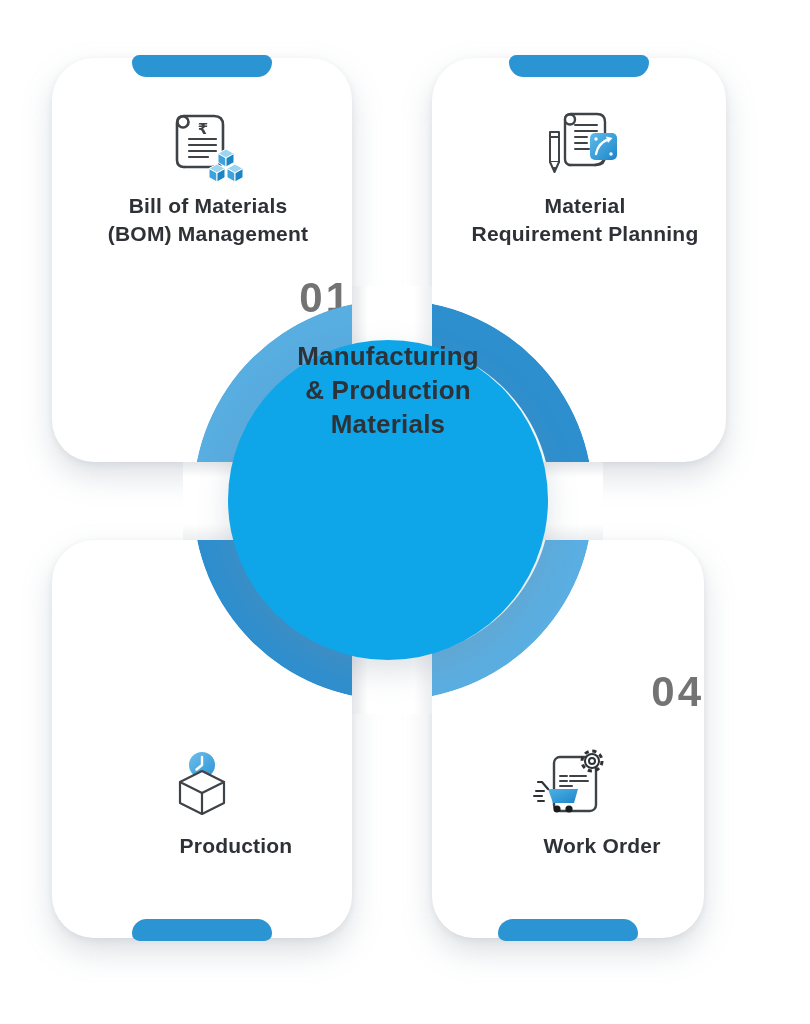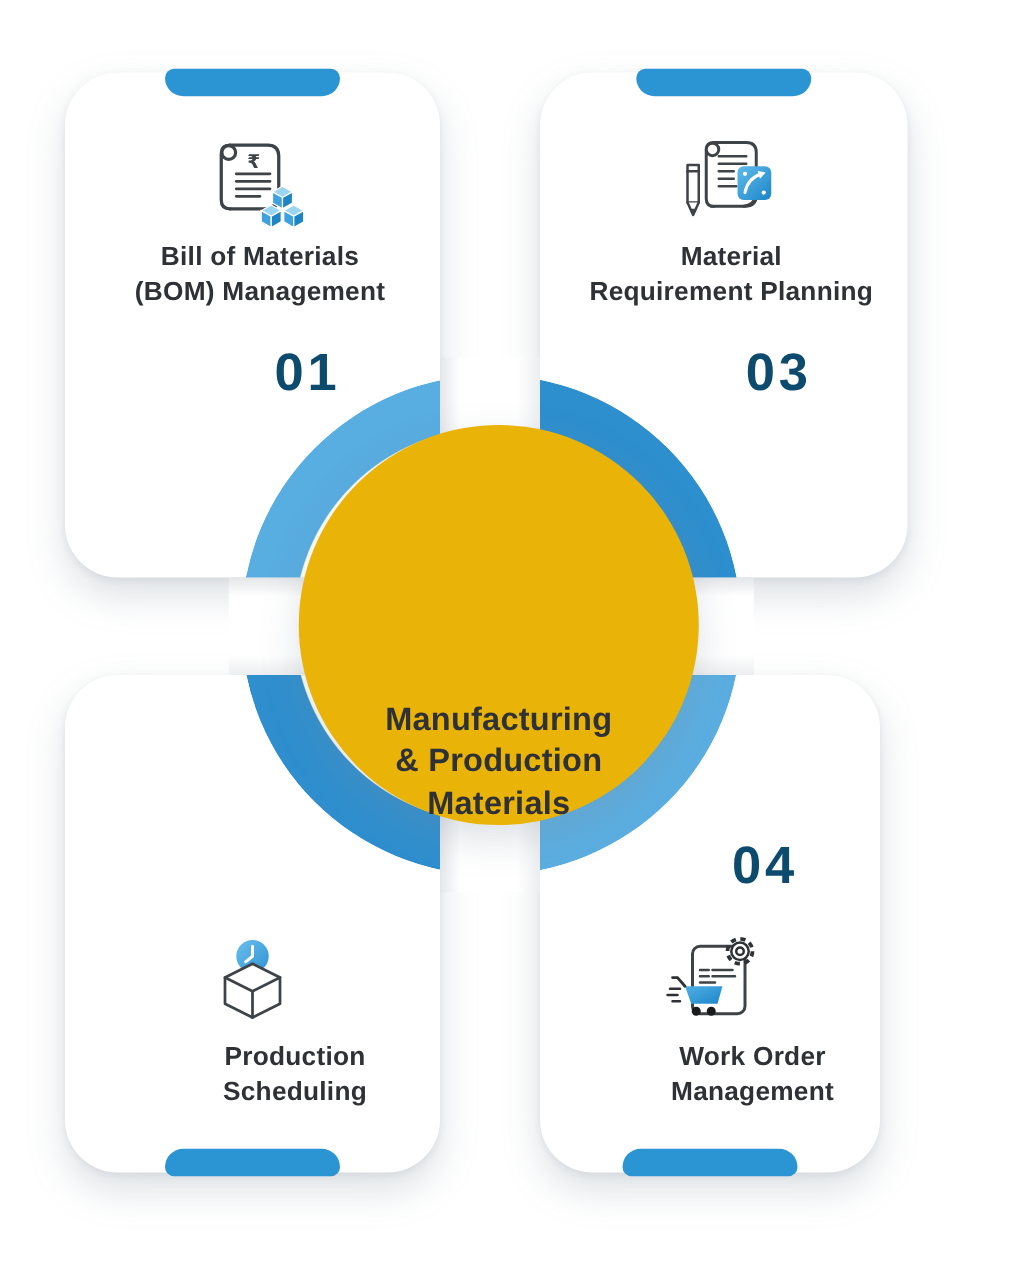--- a/index.html
+++ b/index.html
@@ -34,22 +34,22 @@
   .card-title{
     position:absolute;width:100%;text-align:center;
     font-size:21px;font-weight:bold;color:#2E3136;line-height:1.32;
     letter-spacing:0.2px;
   }
   .card-tl .card-title,.card-tr .card-title{top:134px;}
   .card-bl .card-title,.card-br .card-title{top:292px;margin-left:28px;}
   .card-title span{display:block;padding-left:12px;}
 
   .card-number{
-    position:absolute;width:100%;text-align:center;
-    font-size:42px;font-weight:bold;color:#0c4a6e;letter-spacing:3px;padding-left:44px;
+    position:absolute;width:100%;text-align:right;
+    font-size:42px;font-weight:bold;color:#737373;letter-spacing:3px;
   }
   .card-tl .card-number,.card-tr .card-number{top:216px;}
   .card-bl .card-number,.card-br .card-number{top:128px;}
 
   
   .ring{
     position:absolute;left:193px;top:300px;width:400px;height:400px;border-radius:50%;
     background:conic-gradient(from 0deg,
       #2E8FCE 0deg 90deg,      
       #5BAEE1 90deg 180deg,    
@@ -63,23 +63,23 @@
     position:absolute;left:352px;top:286px;width:80px;height:428px;
     background-color:#fff;
     background-image:linear-gradient(90deg,rgba(100,112,128,0.18) 0,rgba(100,112,128,0) 16px,rgba(100,112,128,0) 62px,rgba(100,112,128,0.12) 80px);
   }
   .strip-h{
     position:absolute;left:183px;top:462px;width:420px;height:78px;
     background-color:#fff;
     background-image:linear-gradient(180deg,rgba(100,112,128,0.18) 0,rgba(100,112,128,0) 15px,rgba(100,112,128,0) 62px,rgba(100,112,128,0.12) 78px);
   }
   .center-circle{
-    position:absolute;left:239px;top:340px;width:320px;height:320px;border-radius:50%;
-    background:#eab308;box-shadow:0 12px 30px rgba(125,138,155,0.25);
-    display:flex;align-items:flex-end;justify-content:center;text-align:center;
+    position:absolute;left:228px;top:340px;width:320px;height:320px;border-radius:50%;
+    background:#0ea5e9;box-shadow:0 12px 30px rgba(125,138,155,0.25);
+    display:flex;align-items:flex-start;justify-content:center;text-align:center;
   }
   .center-title{
     font-size:26px;font-weight:bold;color:#2E3136;line-height:1.3;letter-spacing:0.2px;
   }
   .center-title span{display:block;}
 </style>
 </head>
 <body>
 
 <div class="canvas">
@@ -157,21 +157,20 @@
         <path d="M65 48 Q67 37 78 33" fill="none" stroke="#ffffff" stroke-width="2.4" stroke-linecap="round"></path>
         <polygon points="75,30.5 81.5,32 77,37" fill="#ffffff"></polygon>
         <circle cx="65" cy="33" r="1.7" fill="#ffffff"></circle>
         <circle cx="80" cy="48" r="1.7" fill="#ffffff"></circle>
       </svg>
     </div>
     <div class="card-title">
       <span>Material</span>
       <span>Requirement Planning</span>
     </div>
-    <div class="card-number">03</div>
   </div>
 
   <div class="card card-bl">
     <div class="icon">
       <svg viewBox="0 0 96 84" width="96" height="84">
         <defs>
           <linearGradient id="gClock" x1="0" y1="0" x2="1" y2="1">
             <stop offset="0" stop-color="#6CC0EC"></stop>
               <stop offset="1" stop-color="#2F93D4"></stop>
           </linearGradient>
@@ -182,21 +181,20 @@
         </g>
         <g fill="#ffffff" stroke="#3E4347" stroke-width="2.2" stroke-linejoin="round" stroke-linecap="round">
           <path d="M48 26 L70 37 L48 48 L26 37 Z"></path>
           <path d="M26 37 V58 L48 69 L70 58 V37" fill="none"></path>
           <path d="M48 48 V69" fill="none"></path>
         </g>
       </svg>
     </div>
     <div class="card-title">
       <span>Production</span>
-      <span>Scheduling</span>
     </div>
     <div class="tab tab-bottom"></div>
   </div>
 
   <div class="card card-br">
     <div class="card-number">04</div>
     <div class="icon">
       <svg viewBox="0 0 96 84" width="96" height="84">
         <defs>
           <linearGradient id="gCart" x1="0" y1="0" x2="1" y2="1">
@@ -220,21 +218,20 @@
         <path d="M28 44 L22 37 h-4" fill="none" stroke="#2E3236" stroke-width="2.2" stroke-linecap="round"></path>
         <circle cx="37" cy="64" r="3.6" fill="#1B1B1D"></circle>
         <circle cx="49" cy="64" r="3.6" fill="#1B1B1D"></circle>
         <g stroke="#2E3236" stroke-width="2" stroke-linecap="round">
           <path d="M16 46 h8 M14 51 h8 M18 56 h6"></path>
         </g>
       </svg>
     </div>
     <div class="card-title">
       <span>Work Order</span>
-      <span>Management</span>
     </div>
     <div class="tab tab-bottom"></div>
   </div>
 
   <div class="ring"></div>
   <div class="strip-v"></div>
   <div class="strip-h"></div>
   <div class="center-circle">
     <div class="center-title">
       <span>Manufacturing</span>

